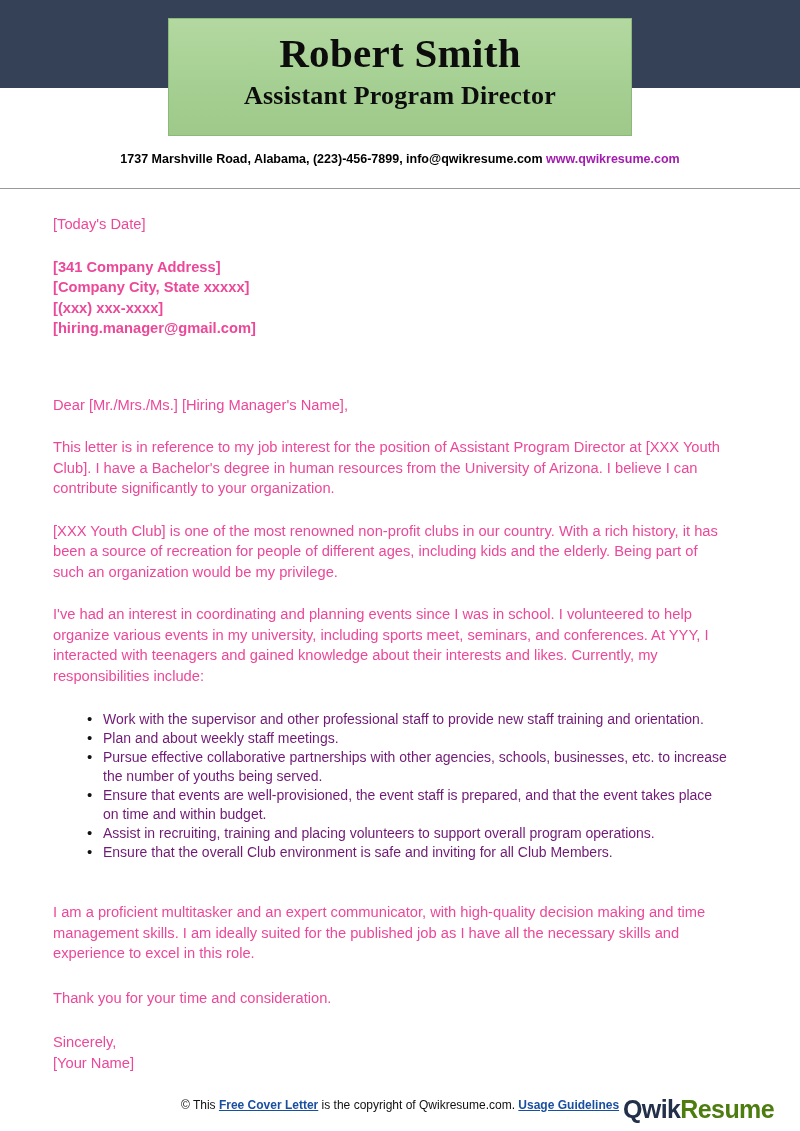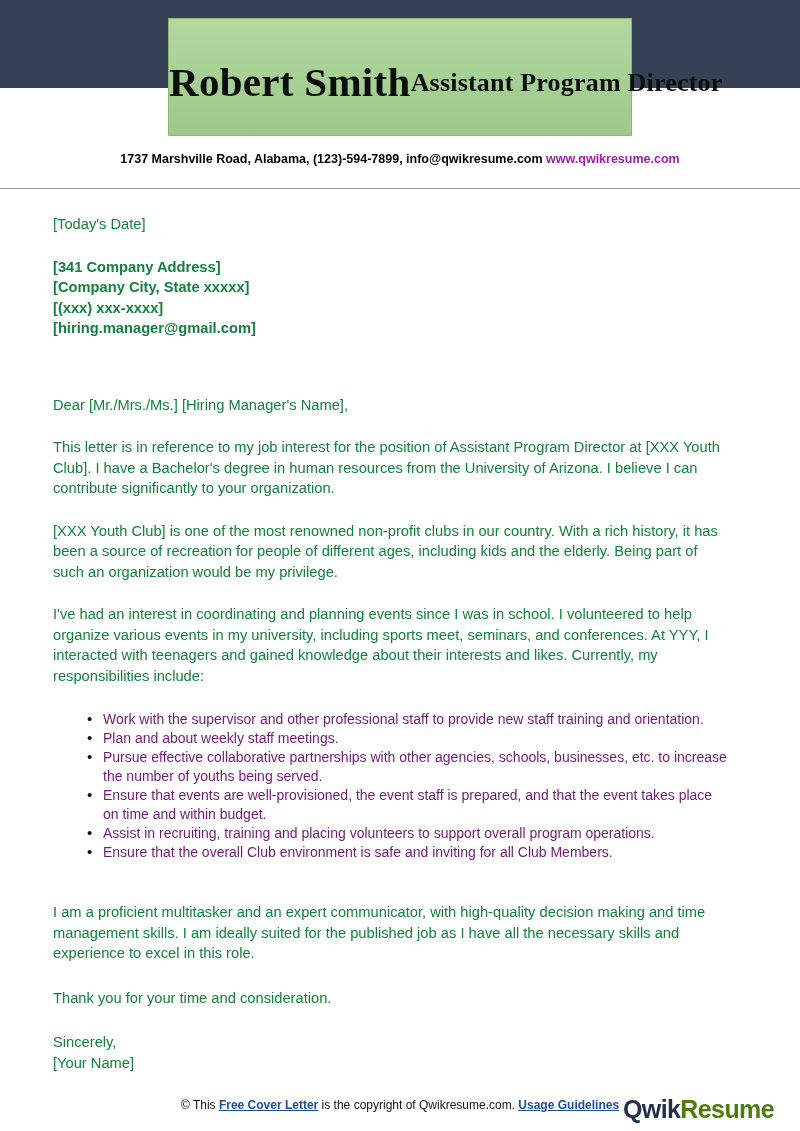--- a/index.html
+++ b/index.html
@@ -32,21 +32,21 @@
   .name-box {
     position: absolute;
     left: 168px;
     top: 18px;
     width: 464px;
     height: 118px;
     background: linear-gradient(180deg, #b3d8a0 0%, #a6d093 55%, #9ec98a 100%);
     border: 1px solid #8cb87c;
     box-sizing: border-box;
     display: flex;
-    flex-direction: row;
+    flex-direction: column;
     align-items: center;
     justify-content: flex-start;
     padding-top: 10px;
   }
   .name-title {
     font-family: "Liberation Serif", serif;
     font-weight: bold;
     font-size: 41px;
     line-height: 48px;
     letter-spacing: 0.3px;
@@ -89,21 +89,21 @@
   
   .letter {
     position: absolute;
     left: 53px;
     top: 214px;
     width: 678px;
   }
   .block {
     font-size: 14.7px;
     line-height: 20.5px;
-    color: #15803d;
+    color: #ec4899;
   }
   .date-line {
     margin-bottom: 22px;
   }
   .addr-line {
     white-space: nowrap;
   }
   .addr-block {
     margin-bottom: 0;
     font-weight: bold;
@@ -186,21 +186,21 @@
 </head>
 <body>
 
 <div class="header">
   <div class="navy-band"></div>
   <div class="name-box">
     <div class="name-title">Robert Smith</div>
     <div class="name-subtitle">Assistant Program Director</div>
   </div>
   <div class="contact-line">
-    <span>1737 Marshville Road, Alabama, (123)-594-7899, info@qwikresume.com</span>
+    <span>1737 Marshville Road, Alabama, (223)-456-7899, info@qwikresume.com</span>
     <span class="site">www.qwikresume.com</span>
   </div>
   <div class="header-rule"></div>
 </div>
 
 <div class="letter">
   <div class="block date-line">[Today's Date]</div>
 
   <div class="block addr-block">
     <div class="addr-line">[341 Company Address]</div>

